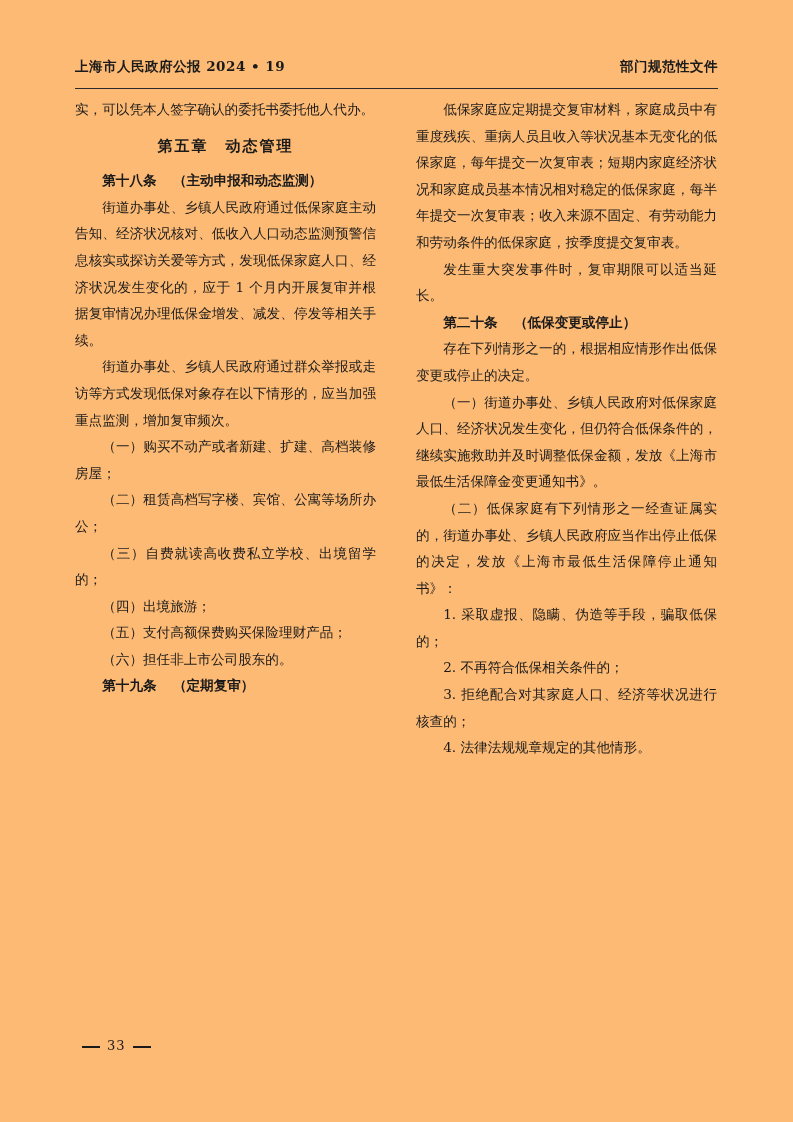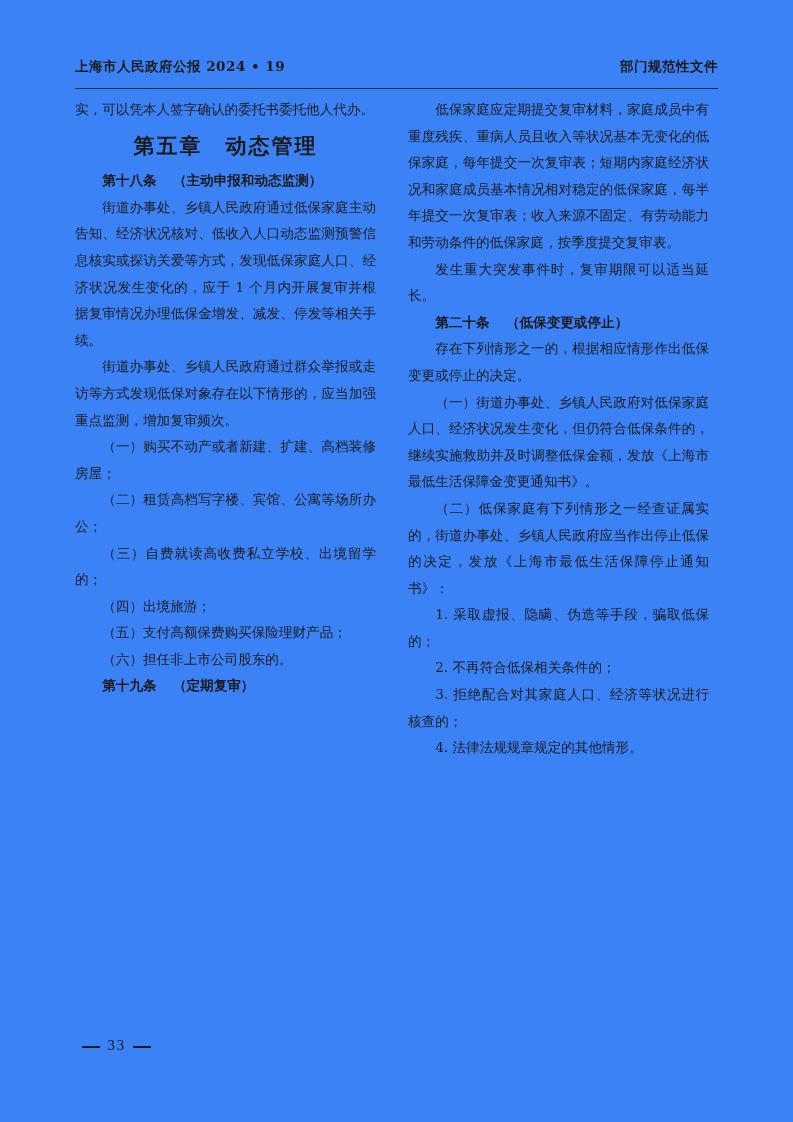--- a/index.html
+++ b/index.html
@@ -13,21 +13,21 @@
     font-family: "DejaVu Serif", "Liberation Serif", serif;
     color: #1a1a1a;
     position: relative;
     overflow: hidden;
   }
   .page {
     position: absolute;
     left: 0; top: 0;
     width: 793px;
     height: 1122px;
-    background: #3b82f6;
+    background: #fdba74;
   }
   
   .header {
     position: absolute;
     left: 75px;
     top: 58px;
     width: 643px;
     display: flex;
     justify-content: space-between;
     align-items: flex-end;
@@ -46,38 +46,38 @@
     background: #2b2b2b;
   }
   
   .columns {
     position: absolute;
     left: 75px;
     top: 96px;
     width: 643px;
     height: 940px;
     display: flex;
-    gap: 32px;
+    gap: 40px;
   }
   .col {
     width: 301px;
     font-size: 13.6px;
     line-height: 26.6px;
     text-align: justify;
     text-justify: inter-ideograph;
   }
   p {
     margin: 0;
   }
   .ind2 { text-indent: 2em; }
   .ind0 { text-indent: 0; }
   .chapter-title {
     text-align: center;
     font-weight: bold;
-    font-size: 21px;
+    font-size: 15px;
     letter-spacing: 2px;
     margin: 10px 0 8px 0;
     text-indent: 0;
   }
   .art-head {
     font-weight: bold;
   }
   .art-line {
     text-indent: 2em;
   }

